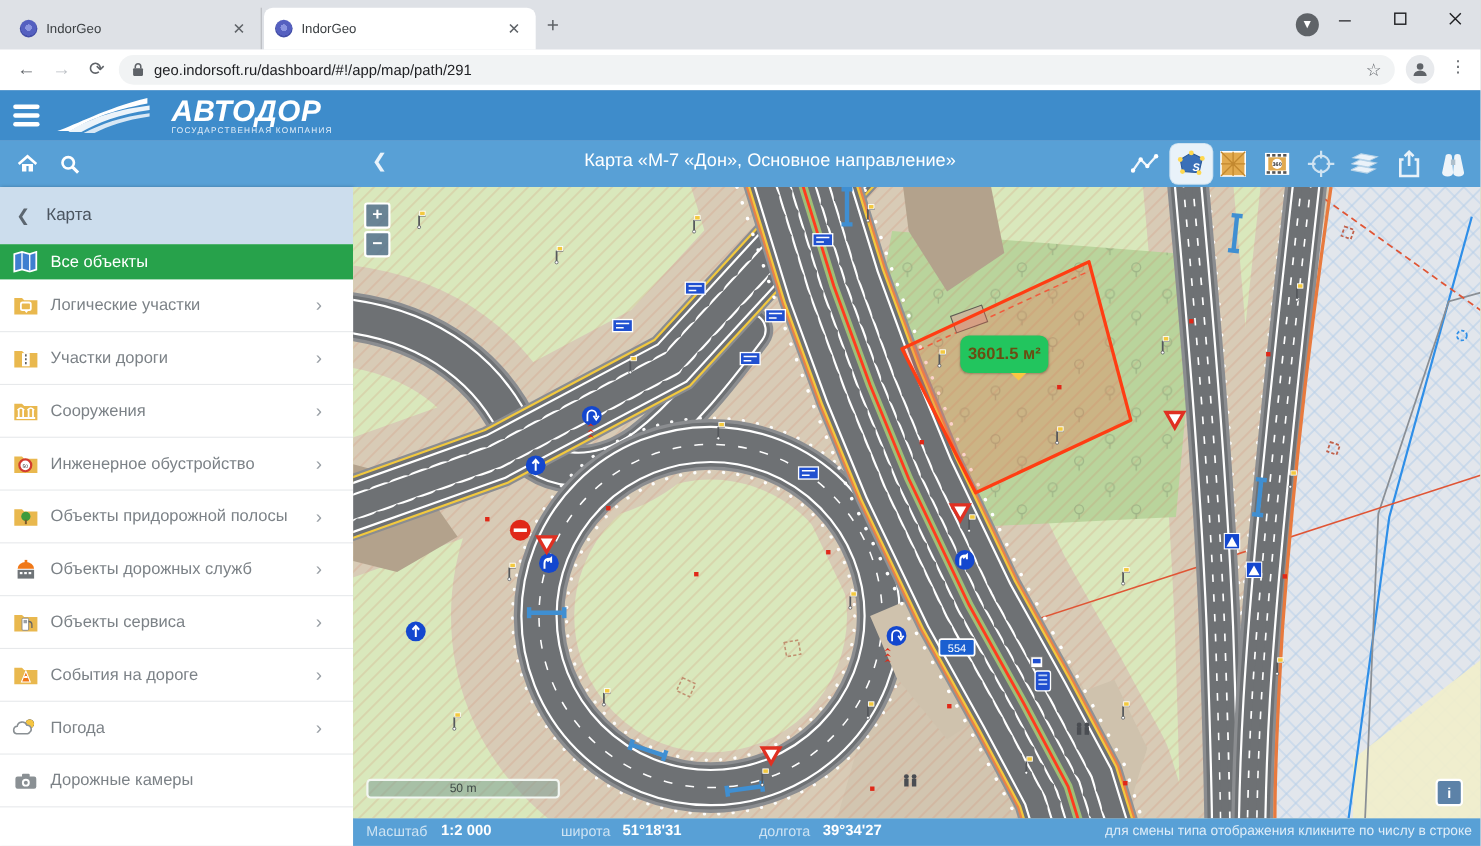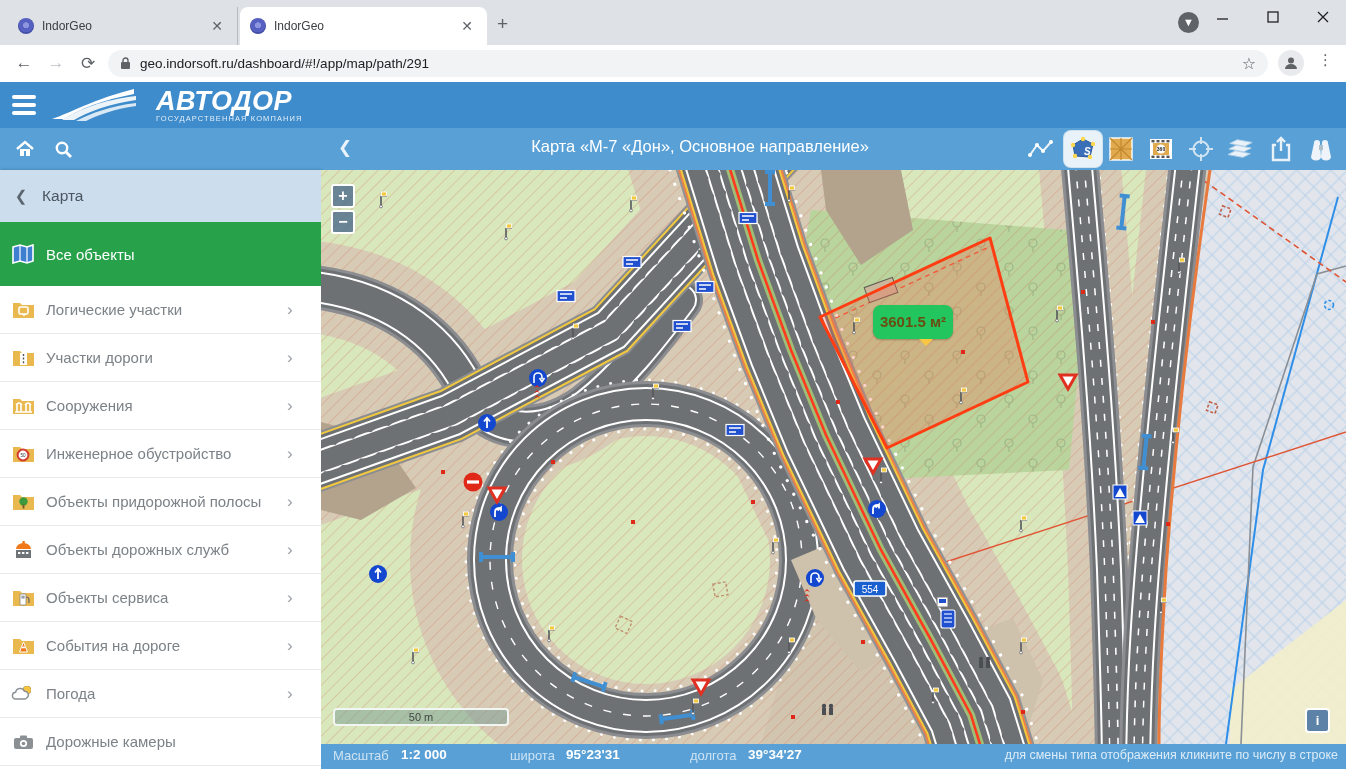--- a/index.html
+++ b/index.html
@@ -45,21 +45,21 @@
   #subbar{left:0;top:128px;width:1346px;height:42px;background:#58a0d6;}
   .subic{position:absolute;top:8px;width:26px;height:26px;display:flex;align-items:center;justify-content:center;}
   .map-title{position:absolute;left:420px;top:9px;width:560px;text-align:center;color:#fff;font-size:16.5px;}
   .backchev{position:absolute;left:338px;top:9px;color:#eaf3fb;font-size:17px;font-weight:bold;}
   .tool-active{background:#e9f2f9;border-radius:7px;box-shadow:0 0 0 1px #cfe2f0;}
 
   
   #sidebar{left:0;top:170px;width:321px;height:599px;background:#fff;box-shadow:1px 0 3px rgba(0,0,0,.25);}
   .sb-head{height:52px;background:#ccdded;display:flex;align-items:center;color:#4b5560;font-size:15.5px;}
   .sb-head .chev{width:42px;text-align:center;color:#5c6670;font-size:15px;}
-  .sb-sel{height:64px;background:#27a24b;display:flex;align-items:center;color:#fff;font-size:15px;}
+  .sb-sel{height:32px;background:#27a24b;display:flex;align-items:center;color:#fff;font-size:15px;}
   .sb-row{height:47px;border-bottom:1px solid #e7e9eb;display:flex;align-items:center;font-size:15px;color:#7c8287;}
   .sb-ico{width:46px;display:flex;justify-content:center;flex:0 0 46px;}
   .sb-lab{flex:1;}
   .sb-arr{width:34px;color:#9aa0a6;font-size:17px;}
 
   
   #map{left:321px;top:170px;width:1025px;height:574px;overflow:hidden;background:#d9e8bc;}
   #statusbar{left:321px;top:744px;width:1025px;height:25px;background:#58a0d6;color:#fff;font-size:13px;}
   .st-lab{color:#cde3f3;position:absolute;top:4px;}
   .st-val{color:#fff;font-weight:bold;position:absolute;top:3px;font-size:13.5px;}
@@ -644,19 +644,19 @@
     </div>
     <div class="areatip">3601.5 м²</div>
     <div class="scalebar">50 m</div>
     <div class="infobtn">i</div>
   </div>
 
   <div id="statusbar" class="abs">
     <span class="st-lab" style="left:12px;">Масштаб</span>
     <span class="st-val" style="left:80px;">1:2 000</span>
     <span class="st-lab" style="left:189px;">широта</span>
-    <span class="st-val" style="left:245px;">95°23'31</span>
+    <span class="st-val" style="left:245px;">51°18'31</span>
     <span class="st-lab" style="left:369px;">долгота</span>
     <span class="st-val" style="left:427px;">39°34'27</span>
     <span class="st-hint">для смены типа отображения кликните по числу в строке</span>
   </div>
 
 </div>
 
 </body></html>

